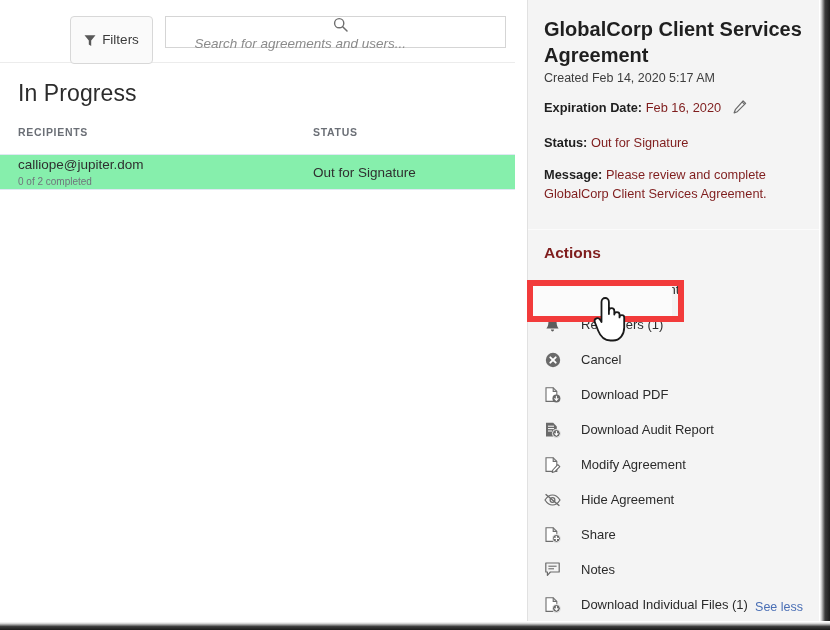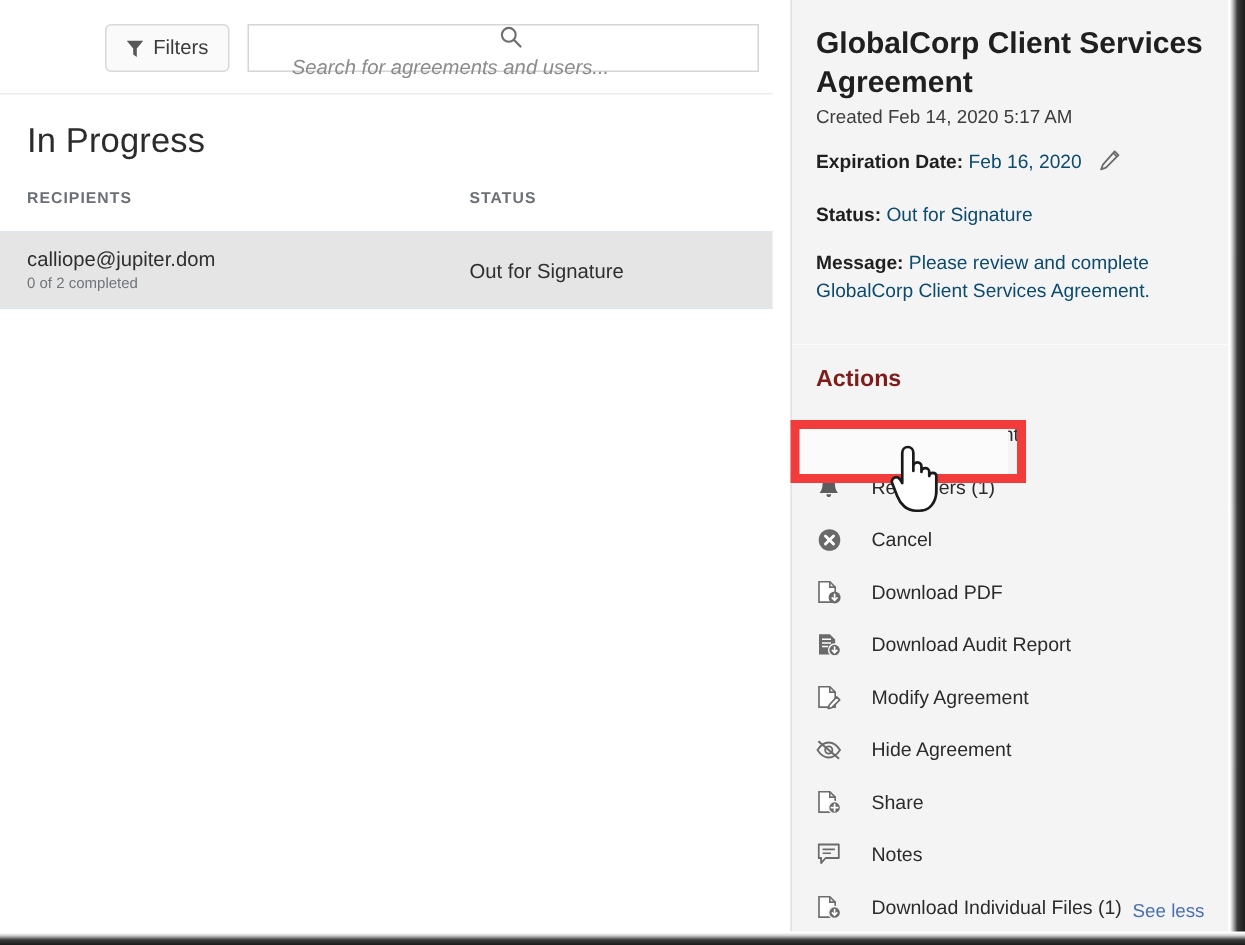--- a/index.html
+++ b/index.html
@@ -32,21 +32,21 @@
   .left-col {
     position: absolute; left: 0; top: 0; width: 515px; height: 630px;
     background: #ffffff;
   }
   .toolbar {
     position: relative; height: 63px;
     border-bottom: 1px solid #ececec;
   }
   .filters-btn {
     position: absolute; left: 70px; top: 16px;
-    width: 83px; height: 32px;
+    width: 83px; height: 48px;
     background: #fafafa;
     border: 1px solid #d8d8d8;
     border-radius: 4px;
     display: flex; align-items: center; justify-content: center; gap: 6px;
     font-size: 13.5px; color: #3b3b3b;
     cursor: pointer;
   }
   .filters-btn .label { line-height: 1; }
   .funnel {
     width: 12px; height: 13px; position: relative; flex: none;
@@ -79,23 +79,23 @@
   .tbl-head {
     display: flex; height: 28px; align-items: flex-start;
     padding: 0 18px;
     font-size: 10.5px; font-weight: 700; letter-spacing: .7px;
     color: #6b6f76;
   }
   .col-recipients { width: 295px; }
   .col-status { flex: 1; }
   .tbl-row {
     display: flex; align-items: center;
-    height: 52px;
+    height: 36px;
     padding: 0 18px;
-    background: #e5e5e5;
+    background: #86efac;
     border-top: 1px solid #dfe8f2;
     border-bottom: 1px solid #dfe8f2;
     cursor: pointer;
   }
   .rcpt-main { font-size: 13.5px; color: #2f2f2f; line-height: 1.25; }
   .rcpt-sub { font-size: 10px; color: #70757c; margin-top: 3px; }
   .status-cell { font-size: 13.5px; color: #2f2f2f; }
 
   
   .right-panel {
@@ -108,21 +108,21 @@
   .detail { padding: 16px 16px 12px 16px; }
   .agr-title {
     font-size: 20px; font-weight: 700; color: #1f1f1f;
     line-height: 1.3;
   }
   .agr-created {
     font-size: 12.5px; color: #3d3d3d; margin-top: 3px;
   }
   .kv { margin-top: 14px; font-size: 12.8px; color: #2e2e2e; line-height: 1.45; }
   .kv .k { font-weight: 700; color: #1f1f1f; }
-  .kv .v { color: #0c4a6e; }
+  .kv .v { color: #7f1d1d; }
   .pencil { display: inline-block; vertical-align: -2px; margin-left: 8px; cursor: pointer; }
 
   .divider {
     height: 1px; background: #e0e0e0; margin: 14px 0 0 0;
     border-top: 1px solid #fbfbfb;
   }
 
   .actions-wrap { padding: 14px 16px 0 16px; position: relative; }
   .actions-title {
     font-size: 15.5px; font-weight: 700; color: #7f1d1d; margin-bottom: 10px;

